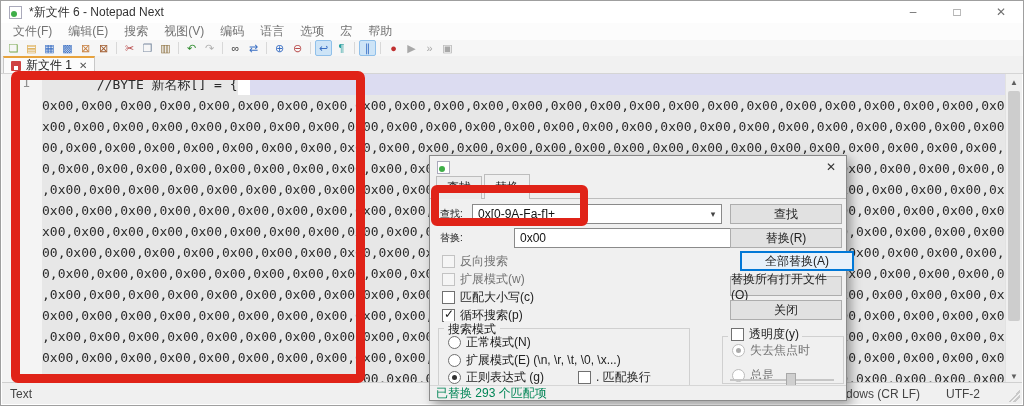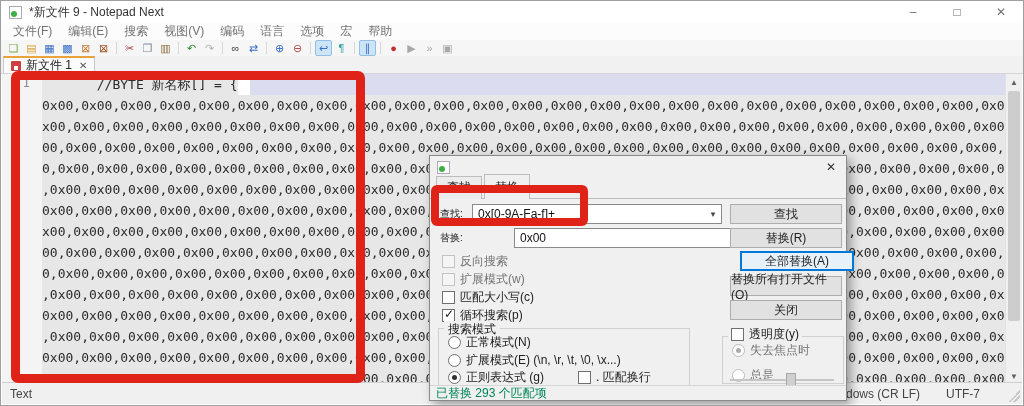--- a/index.html
+++ b/index.html
@@ -107,21 +107,21 @@
   .annot.small { border-width:8px; border-radius:6px; z-index:20; }
   .annot.big { z-index:5; }
 </style>
 </head>
 <body>
 
 <div class="window">
 
   <div class="titlebar">
     <span class="appicon"></span>
-    <span class="ttext">*新文件 9 - Notepad Next</span>
+    <span class="ttext">*新文件 6 - Notepad Next</span>
     <span class="wctrl">
       <span class="wbtn">–</span>
       <span class="wbtn">□</span>
       <span class="wbtn">✕</span>
     </span>
   </div>
 
   <div class="menubar">
     <span class="menu-item">文件(F)</span>
     <span class="menu-item">编辑(E)</span>
@@ -227,21 +227,21 @@
       <span class="sarrow up">▲</span>
       <span class="sthumb"></span>
       <span class="sarrow down">▼</span>
     </div>
   </div>
 
   <div class="statusbar">
     <span>Text</span>
     <span class="sb-right">
       <span>Windows (CR LF)</span>
-      <span>UTF-7</span>
+      <span>UTF-2</span>
     </span>
     <span class="grip"></span>
   </div>
 
   <div class="dialog">
     <div class="dtitle">
       <span class="appicon"></span>
       <span class="dclose">✕</span>
     </div>
     <div class="dtabs">

